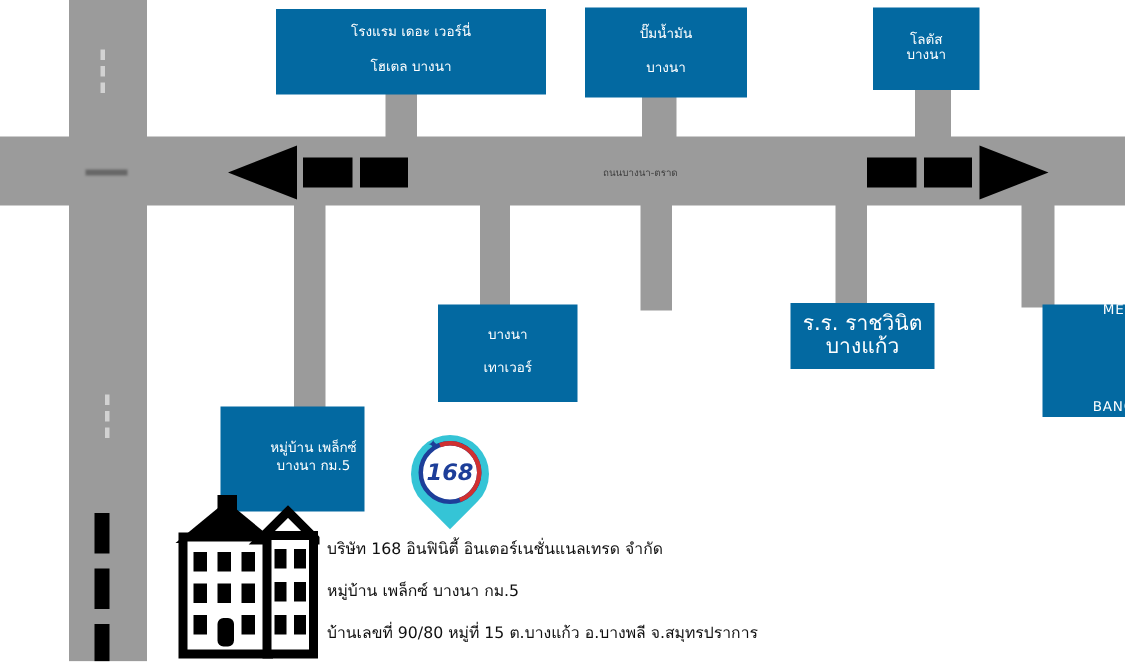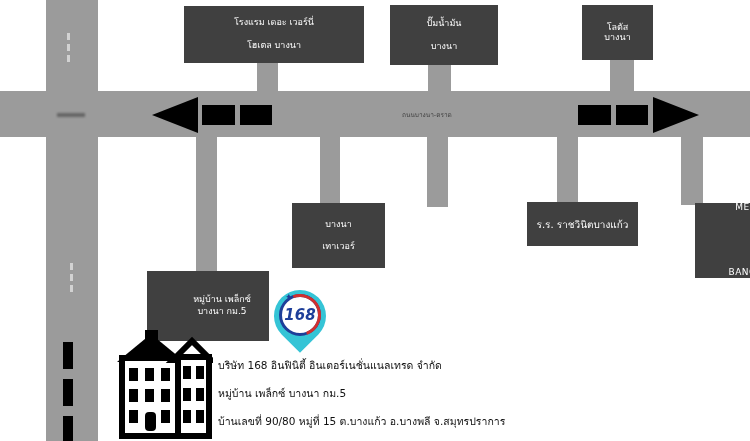--- a/index.html
+++ b/index.html
@@ -19,31 +19,31 @@
   .stub-hotel    { left:257px; top:55px;  width:21px; height:40px; }
   .stub-gas      { left:428px; top:58px;  width:23px; height:37px; }
   .stub-lotus    { left:610px; top:53px;  width:24px; height:42px; }
   .stub-tower    { left:320px; top:135px; width:20px; height:70px; }
   .stub-hospital { left:427px; top:135px; width:21px; height:72px; }
   .stub-school   { left:557px; top:135px; width:21px; height:69px; }
   .stub-mega     { left:681px; top:135px; width:22px; height:70px; }
   .stub-village  { left:196px; top:135px; width:21px; height:138px; }
 
   
-  .box { position:absolute; background:#404040; color:#ffffff; font-size:9px;
+  .box { position:absolute; background:#0369a1; color:#ffffff; font-size:9px;
          display:flex; flex-direction:column; align-items:center; justify-content:center;
          text-align:center; line-height:1.1; }
   .box-hotel    { left:184px; top:6px;   width:180px; height:57px; gap:13px; }
   .box-gas      { left:390px; top:5px;   width:108px; height:60px; gap:13px; }
   .box-lotus    { left:582px; top:5px;   width:71px;  height:55px; }
   .box-tower    { left:292px; top:203px; width:93px;  height:65px; gap:12px; }
   .box-hospital { left:392px; top:205px; width:106px; height:80px; gap:9px; }
-  .box-school   { left:527px; top:202px; width:111px; height:44px; font-size:10px; }
+  .box-school   { left:527px; top:202px; width:96px; height:44px; font-size:14px; }
   .box-mega     { left:695px; top:203px; width:109px;  height:75px; gap:14px; letter-spacing:0.5px;justify-content:space-between; }
-  .box-village  { left:147px; top:271px; width:122px; height:70px; gap:2px;padding-left:28px; }
+  .box-village  { left:147px; top:271px; width:96px; height:70px; gap:2px;padding-left:28px; }
 
   
   .arr-part { position:absolute; background:#000; height:20px; top:105px; }
   .arr-head-left  { position:absolute; left:152px; top:97px; width:0; height:0;
                     border-top:18px solid transparent; border-bottom:18px solid transparent;
                     border-right:46px solid #000; background:none; }
   .arr-head-right { position:absolute; left:653px; top:97px; width:0; height:0;
                     border-top:18px solid transparent; border-bottom:18px solid transparent;
                     border-left:46px solid #000; background:none; }
   .tail-l1 { left:202px; width:33px; }

